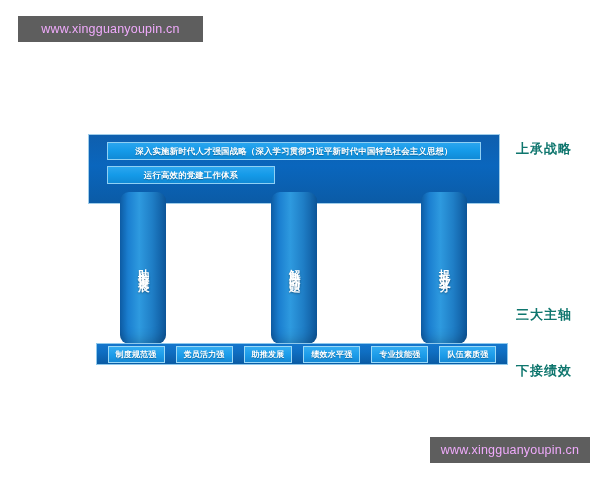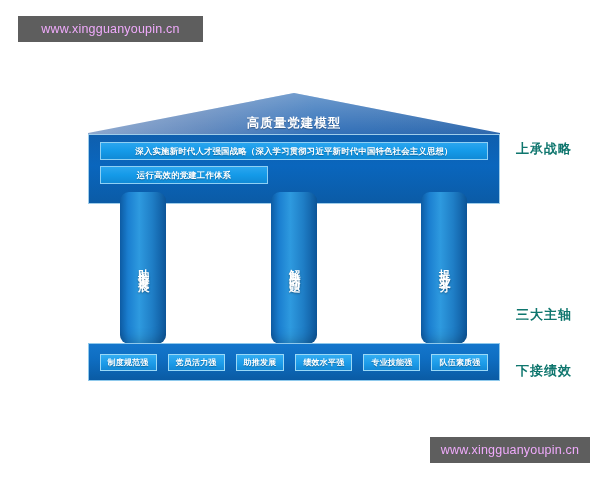--- a/index.html
+++ b/index.html
@@ -75,21 +75,21 @@
   
   .entablature {
     position: absolute;
     left: 88px;
     top: 134px;
     width: 412px;
     height: 70px;
     background: linear-gradient(180deg, #0f5fae 0%, #0a66bd 45%, #0b5ba6 100%);
     border: 1px solid #9fcdea;
     box-sizing: border-box;
-    padding: 5px 7px;
+    padding: 5px 14px;
   }
   .banner {
     height: 18px;
     background: linear-gradient(180deg, #2ba6ef 0%, #149ae8 50%, #108ad6 100%);
     border: 1px solid #8fd0f4;
     box-sizing: border-box;
     color: #ffffff;
     font-size: 8.4px;
     font-weight: bold;
     display: flex;
@@ -144,24 +144,24 @@
     writing-mode: vertical-rl;
     text-orientation: upright;
     letter-spacing: 4px;
     line-height: 1;
     text-shadow: 0 1px 2px rgba(0,0,0,0.35);
   }
 
   
   .base {
     position: absolute;
-    left: 88px;
+    left: 96px;
     top: 343px;
     width: 412px;
-    height: 38px;
+    height: 22px;
     background: linear-gradient(180deg, #1476cc 0%, #0f6ec2 40%, #0a5ba4 100%);
     border: 1px solid #8fc9ec;
     box-sizing: border-box;
     display: flex;
     align-items: center;
     justify-content: space-around;
     padding: 0 5px;
   }
   .chip {
     height: 17px;
@@ -193,39 +193,20 @@
   }
   .tier-top    { top: 140px; }
   .tier-middle { top: 266px; margin-top: 40px; }
   .tier-bottom { top: 362px; }
 </style>
 </head>
 <body>
 
 <div class="diagram">
 
-  <div class="pediment">
-    <svg viewBox="0 0 412 44" preserveAspectRatio="none">
-      <defs>
-        <linearGradient id="pedGrad" x1="0" y1="0" x2="1" y2="0">
-          <stop offset="0%" stop-color="#8ba6cd"></stop>
-          <stop offset="28%" stop-color="#5f87bd"></stop>
-          <stop offset="55%" stop-color="#2f6fb8"></stop>
-          <stop offset="100%" stop-color="#2a65ab"></stop>
-        </linearGradient>
-        <linearGradient id="pedGrad2" x1="0" y1="0" x2="0" y2="1">
-          <stop offset="0%" stop-color="#ffffff" stop-opacity="0.30"></stop>
-          <stop offset="100%" stop-color="#ffffff" stop-opacity="0"></stop>
-        </linearGradient>
-      </defs>
-      <polygon points="206,0 412,40 412,44 0,44 0,40" fill="url(#pedGrad)"></polygon>
-      <polygon points="206,0 412,40 412,44 0,44 0,40" fill="url(#pedGrad2)"></polygon>
-    </svg>
-    <div class="pediment-title">高质量党建模型</div>
-  </div>
 
   <div class="entablature">
     <div class="banner banner-row-top">深入实施新时代人才强国战略（深入学习贯彻习近平新时代中国特色社会主义思想）</div>
     <div class="banner-row-bottom">
       <div class="banner banner-half">运行高效的党建工作体系</div>
     </div>
   </div>
 
   <div class="pillars">
     <div class="pillar pillar-1">

